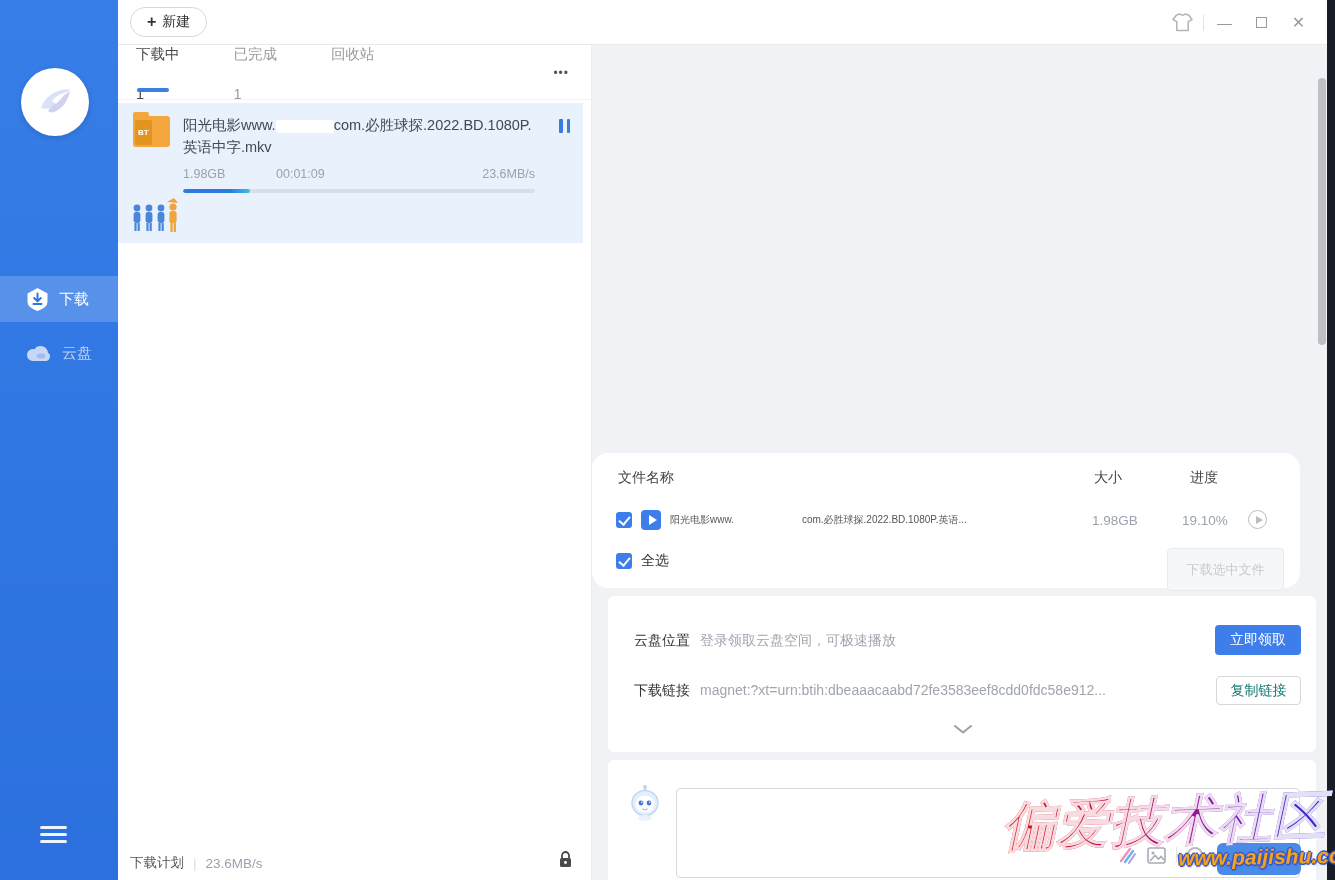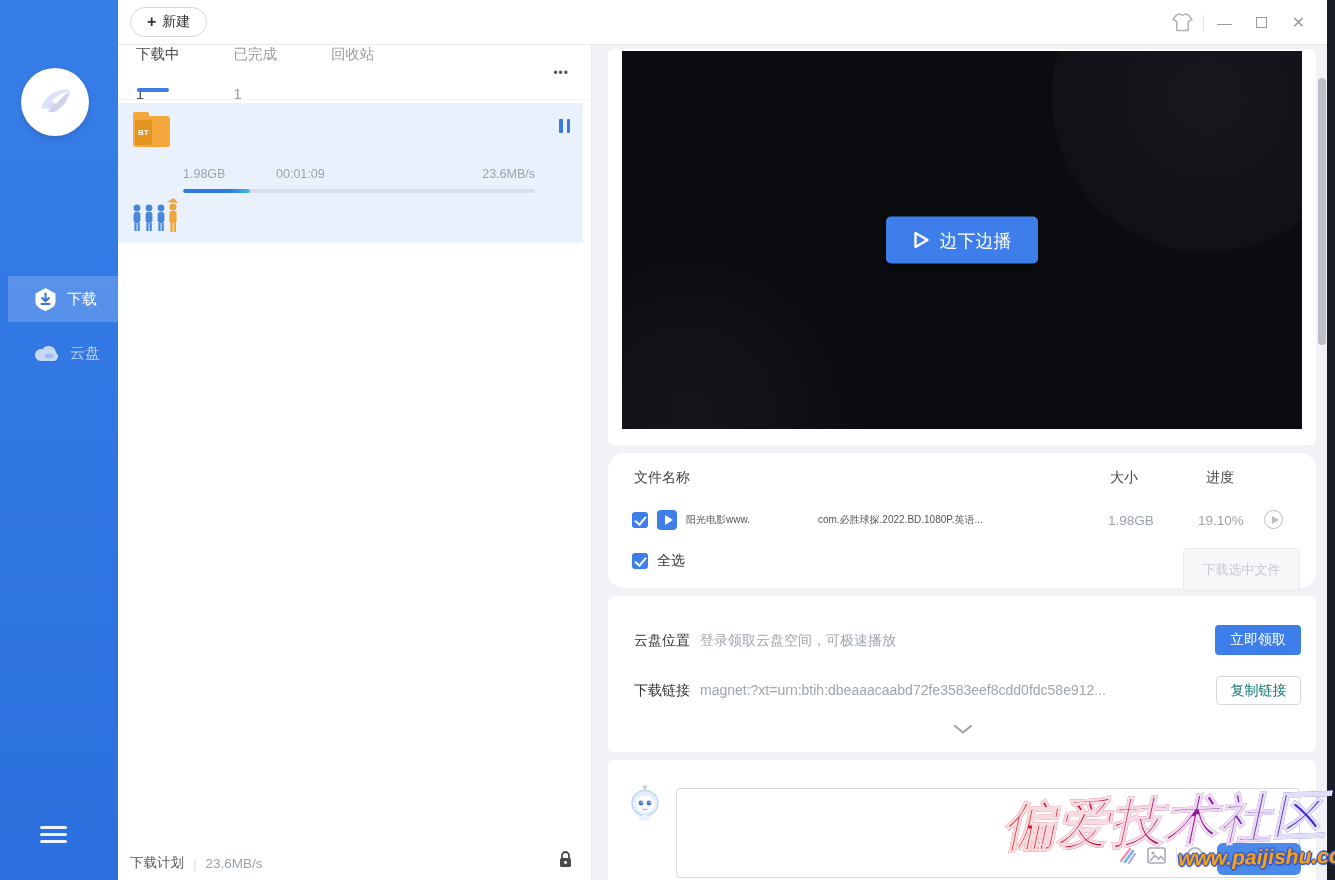--- a/index.html
+++ b/index.html
@@ -13,21 +13,21 @@
 
   
   .edge-strip { right:0; top:0; width:8px; height:880px; background:#171c26; z-index:40; }
 
   
   .sidebar { left:0; top:0; width:118px; height:880px;
     background:linear-gradient(180deg,#337fe8 0%,#2e76e4 100%);
     background:linear-gradient(180deg,#377ee8,#2b70de); z-index:5; }
   .logo-circle { left:21px; top:68px; width:68px; height:68px; border-radius:50%;
     background:#fff; box-shadow:0 2px 6px rgba(0,0,0,.15); display:flex; align-items:center; justify-content:center; }
-  .nav-item { left:8px; width:118px; height:46px; display:flex; align-items:center; padding-left:26px; gap:10px;
+  .nav-item { left:0; width:118px; height:46px; display:flex; align-items:center; padding-left:26px; gap:10px;
     color:#fff; font-size:15px; cursor:pointer; }
   .nav-item.active { background:rgba(255,255,255,.18); }
   .nav-item.dim { color:#bcd0f5; }
   .hamburger { left:40px; top:826px; width:27px; cursor:pointer; }
   .hamburger span { display:block; width:27px; height:3px; background:rgba(255,255,255,.92); border-radius:2px; margin-bottom:4px; }
 
   
   .topbar { left:118px; top:0; width:1209px; height:45px; background:#fff; border-bottom:1px solid #e9e9e9; z-index:6; }
   .btn-new { left:12px; top:7px; height:30px; padding:0 16px; display:flex; align-items:center; gap:6px;
     border:1px solid #d8d8d8; border-radius:16px; background:#fff; font-size:14px; color:#333; cursor:pointer; }
@@ -74,21 +74,21 @@
   .video { position:absolute; left:14px; top:2px; right:14px; bottom:16px;
     background:
       radial-gradient(circle 280px at 86% 12%, #16181d 0%, #111217 55%, rgba(0,0,0,0) 56%),
       radial-gradient(circle 300px at 10% 95%, #15161a 0%, rgba(0,0,0,0) 60%),
       #0b0c0f; }
   .play-cta { position:absolute; left:50%; top:50%; transform:translate(-50%,-50%);
     width:152px; height:47px; background:#3d7eea; border-radius:5px; color:#fff; font-size:18px;
     display:flex; align-items:center; justify-content:center; gap:10px; cursor:pointer; box-shadow:0 3px 8px rgba(0,0,0,.4); }
   .scroll-thumb { left:726px; top:33px; width:8px; height:267px; background:#bcc0c6; border-radius:4px; }
 
-  .file-card { left:16px; top:408px; width:708px; height:135px;border-radius:16px; }
+  .file-card { left:0; top:408px; width:708px; height:135px;border-radius:16px; }
   .fh { position:absolute; font-size:14px; color:#444; }
   .file-row { position:absolute; left:24px; top:53px; height:28px; display:flex; align-items:center; gap:9px; }
   .checkbox { width:16px; height:16px; background:#3d7eea; border-radius:3px; position:relative; cursor:pointer; flex:0 0 auto; }
   .checkbox::after { content:""; position:absolute; left:4.5px; top:1.5px; width:5px; height:9px;
     border:solid #fff; border-width:0 2px 2px 0; transform:rotate(40deg); }
   .vid-ic { width:20px; height:20px; background:#3d7eea; border-radius:4px; position:relative; flex:0 0 auto; }
   .vid-ic::after { content:""; position:absolute; left:7.5px; top:5px; border-left:8px solid #fff;
     border-top:5px solid transparent; border-bottom:5px solid transparent; }
   .frow-name { width:402px; font-size:10px; color:#555; white-space:nowrap; overflow:hidden; }
   .frow-name .redact { width:68px; background:#fff; }
@@ -206,20 +206,21 @@
       <div class="tab">
         <span>回收站</span>
       </div>
       <div class="tab-more">•••</div>
     </div>
 
     <div class="abs dl-card">
       <div class="abs folder-icon">
         <span class="folder-badge">BT</span>
       </div>
+      <div class="abs dl-name"><span>阳光电影www.</span><span class="redact"></span><span>com.必胜球探.2022.BD.1080P.英语中字.mkv</span></div>
       <div class="abs pause-btn">
           <i></i>
           <i></i>
         </div>
       <div class="abs dl-stats">
         <span class="sz">1.98GB</span>
         <span class="eta">00:01:09</span>
         <span class="spd">23.6MB/s</span>
       </div>
       <div class="abs track">
@@ -259,30 +260,20 @@
       <svg width="15" height="18" viewBox="0 0 15 18">
         <path d="M4 8 V5.5 a3.5 3.5 0 0 1 7 0 V8" fill="none" stroke="#4a4a4a" stroke-width="1.8"></path>
         <rect x="2" y="8" width="11" height="9" rx="1.5" fill="#4a4a4a"></rect>
         <circle cx="7.5" cy="12.5" r="1.4" fill="#fff"></circle>
       </svg>
     </div>
   </div>
 
   <div class="abs right-panel">
 
-    <div class="card video-card">
-      <div class="video">
-        <div class="play-cta">
-          <svg width="17" height="19" viewBox="0 0 17 19">
-            <path d="M2.5 2.5 L14.5 9.5 L2.5 16.5 Z" fill="none" stroke="#fff" stroke-width="2.4" stroke-linejoin="round"></path>
-          </svg>
-          <span>边下边播</span>
-        </div>
-      </div>
-    </div>
 
     <div class="abs scroll-thumb"></div>
 
     <div class="card file-card">
       <div class="fh" style="left:26px; top:16px;">文件名称</div>
       <div class="fh" style="left:502px; top:16px;">大小</div>
       <div class="fh" style="left:598px; top:16px;">进度</div>
 
       <div class="file-row">
         <span class="checkbox"></span>

